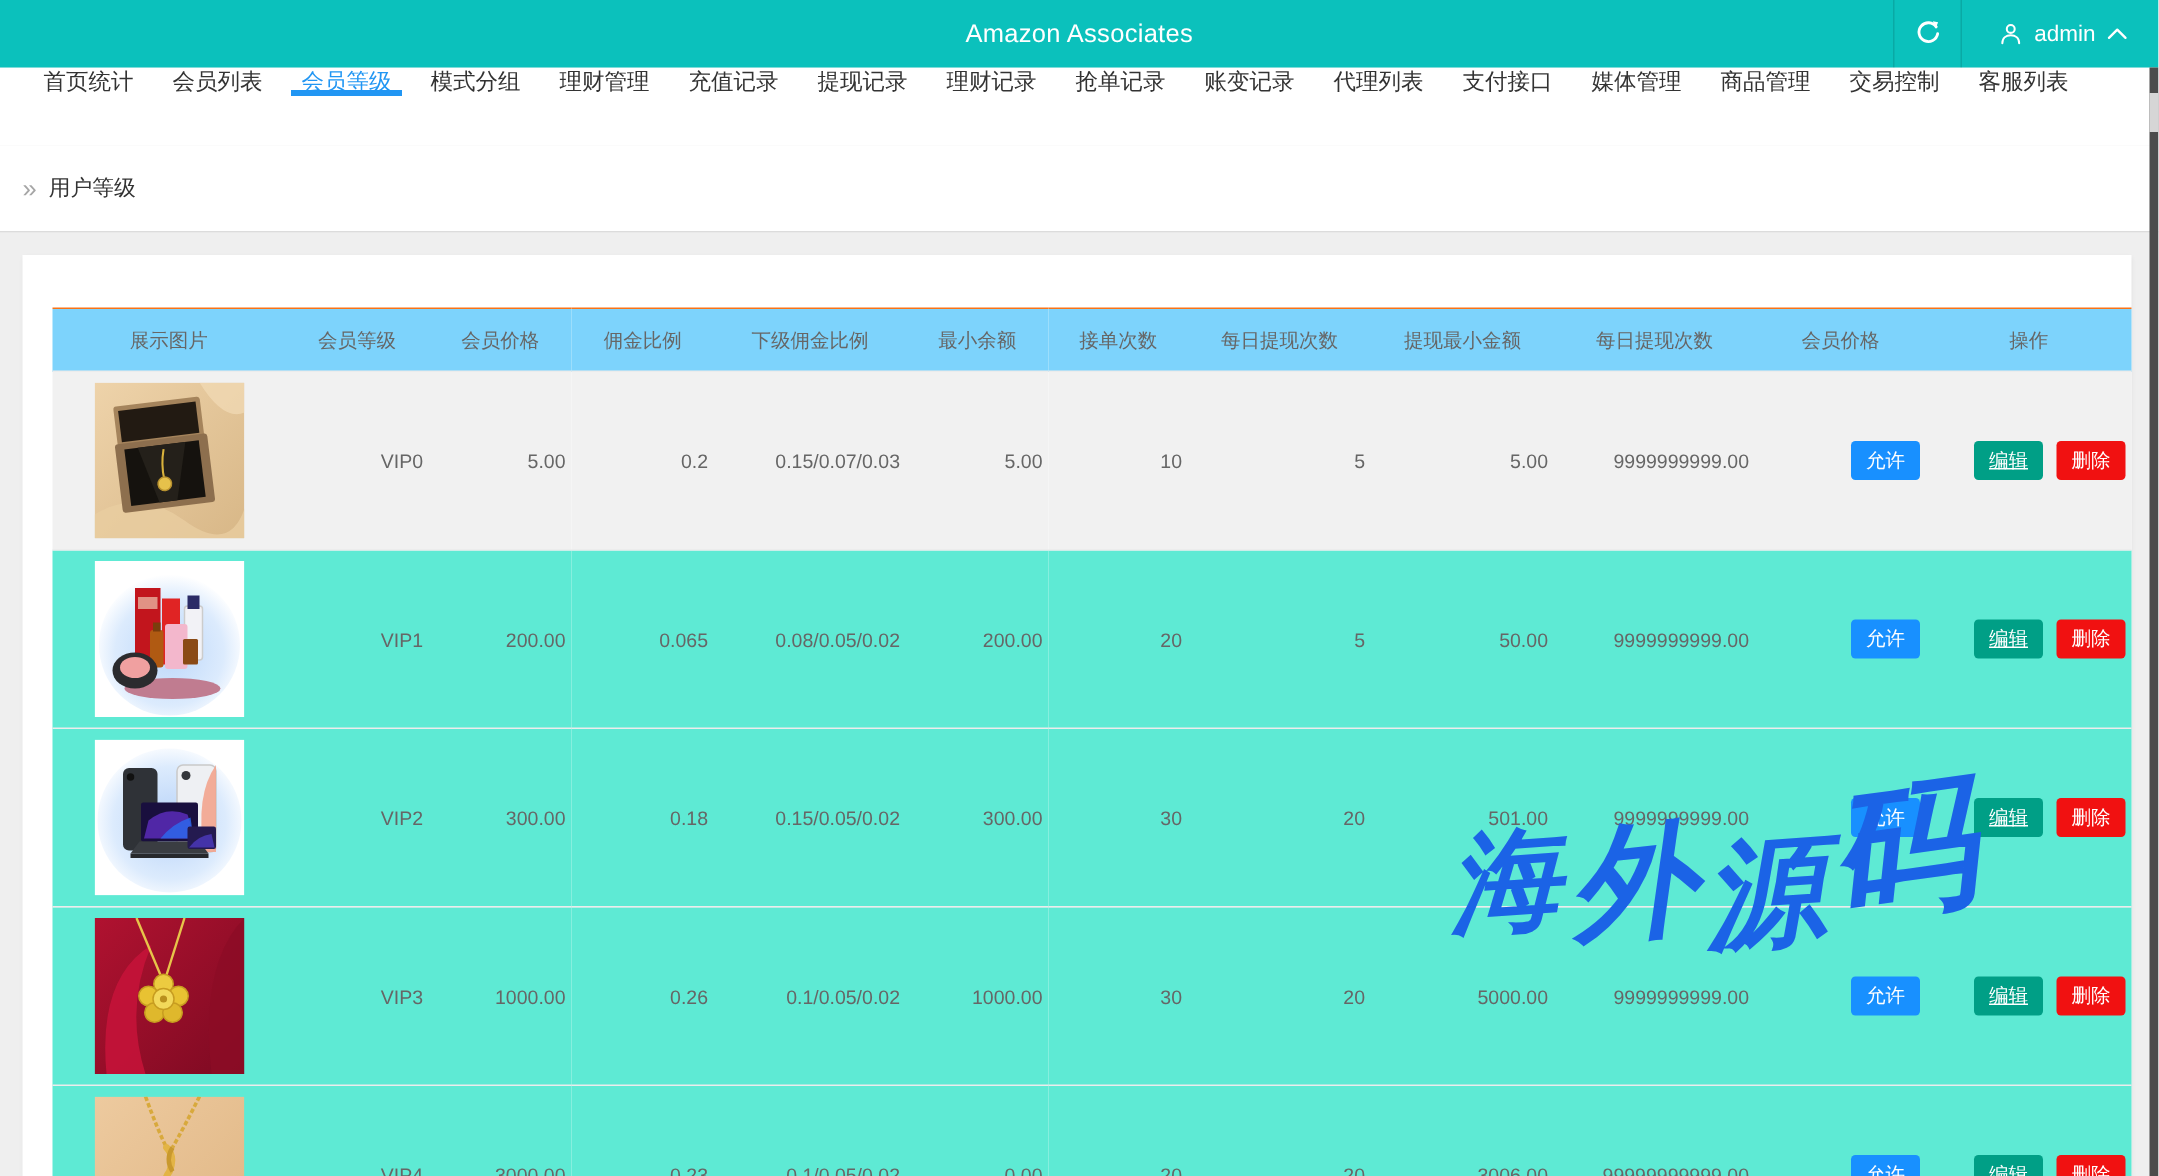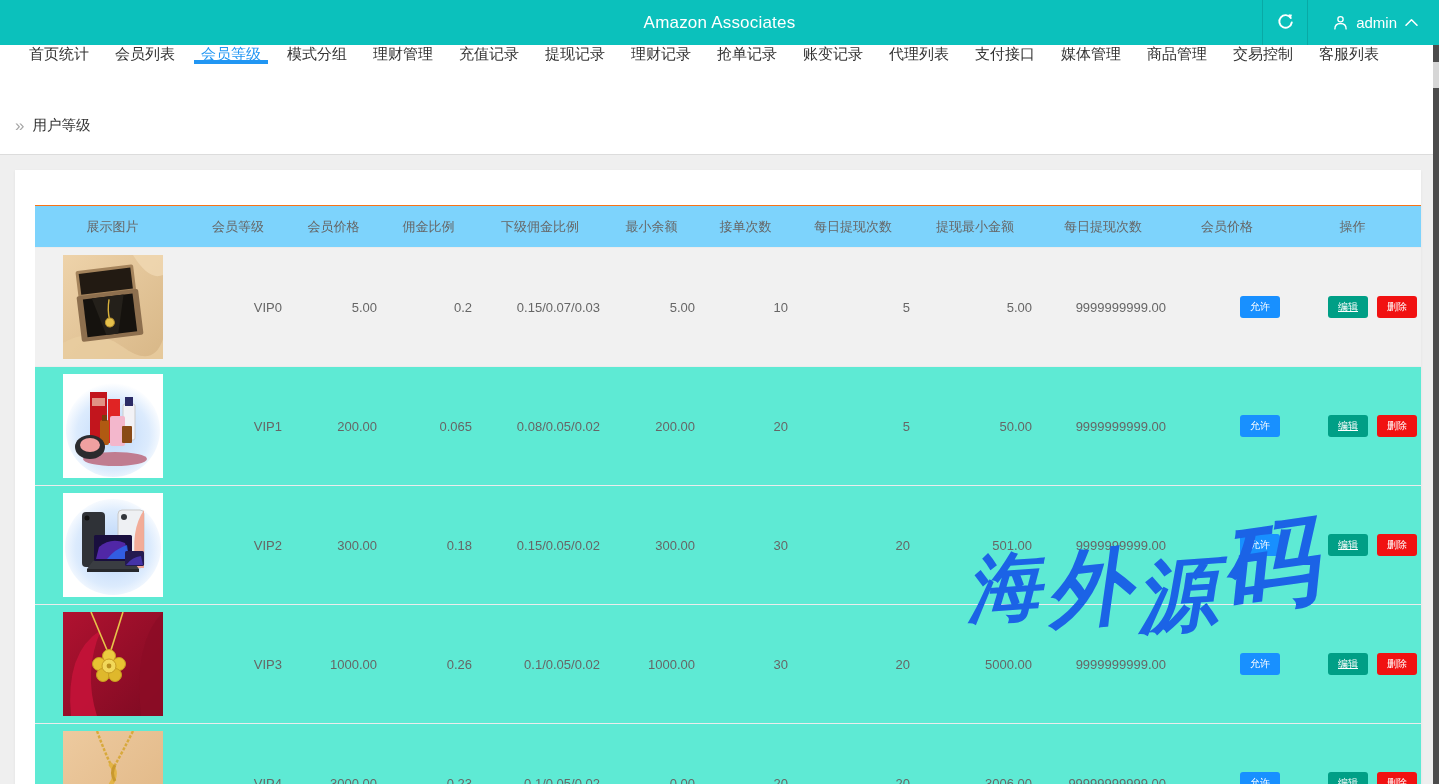--- a/index.html
+++ b/index.html
@@ -54,21 +54,21 @@
   .data-table td{
     text-align:right;vertical-align:middle;font-size:13px;color:#666;
     border-bottom:1px solid #ececec;padding:7px 4px;height:118px;
   }
   .data-table tbody tr{background:#5eead4;}
   .data-table tbody tr.hl{background:#f1f1f1;}
   .green{color:var(--green);}
   .prod-img{width:100px;height:104px;margin:0 auto;overflow:hidden;}
   .prod-img svg{width:100%;height:100%;display:block;}
   .btn{
-    display:inline-block;padding:5px 10px;border-radius:3px;color:#fff;font-size:10px;
+    display:inline-block;padding:5px 10px;border-radius:3px;color:#fff;font-size:13px;
     line-height:1.2;cursor:pointer;user-select:none;
   }
   .btn-allow{background:var(--allow);}
   .btn-edit{background:var(--edit);margin-right:9px;text-decoration:underline;}
   .btn-del{background:var(--del);}
   
   .watermark{
     position:absolute;left:966px;top:506px;z-index:40;pointer-events:none;
     color:var(--wm);font-style:italic;font-weight:900;white-space:nowrap;
     font-family:"DejaVu Sans","Liberation Sans",sans-serif;

